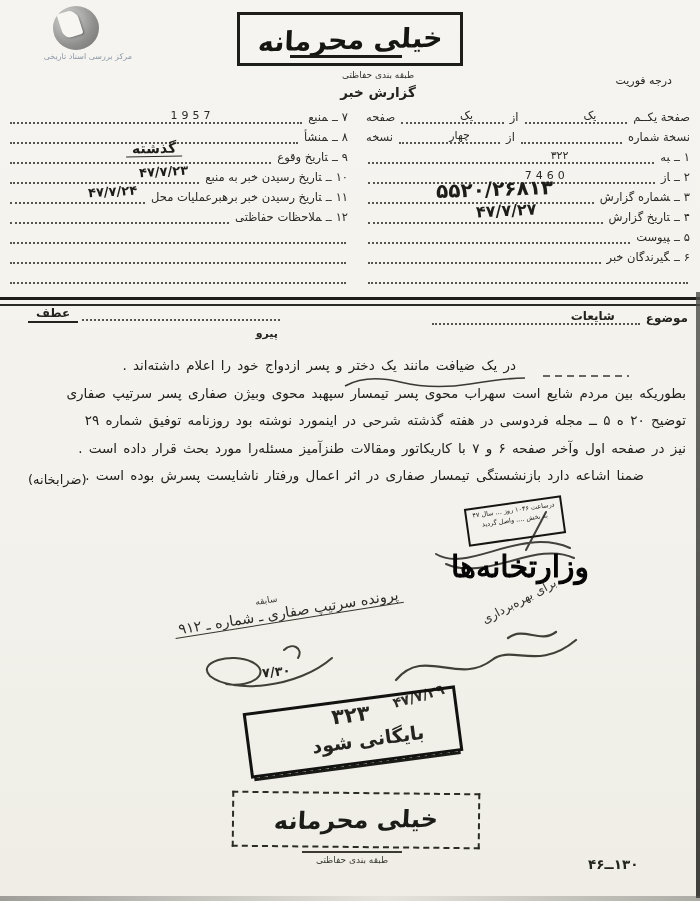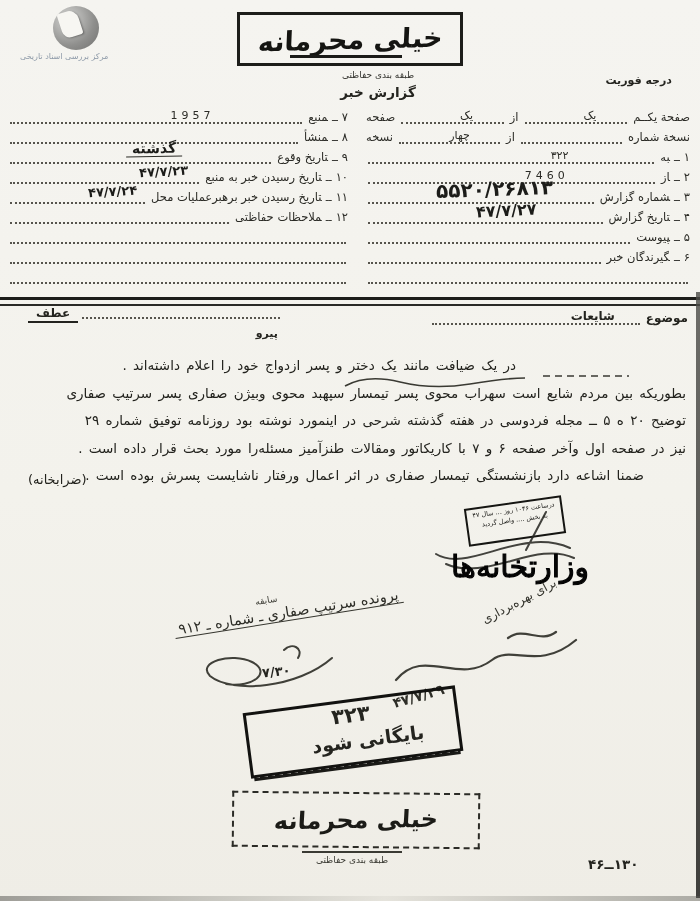--- a/index.html
+++ b/index.html
@@ -1,55 +1,55 @@
 <!DOCTYPE html>
 <html lang="fa"><head>
 <meta charset="utf-8">
 <style>
   *{box-sizing:border-box;margin:0;padding:0}
   html,body{background:#8a8a86}
   .page{position:relative;width:700px;height:901px;margin:0 auto;overflow:hidden;
         background:linear-gradient(180deg,#f5f4f0 0%,#f3f2ec 55%,#efede6 100%);
         font-family:"DejaVu Sans",sans-serif;direction:rtl;color:#24241f;}
   
-  .logo{position:absolute;left:20px;top:6px;width:112px;text-align:left}
+  .logo{position:absolute;left:20px;top:6px;width:112px;text-align:right}
   .logo .sphere{position:relative;width:46px;height:44px;margin:0 auto;border-radius:50%;
         background:radial-gradient(circle at 32% 30%,#d6d6d4,#8f8f8d 60%,#6f6f6d)}
   .logo .leaf{position:absolute;left:7px;top:5px;width:20px;height:26px;background:#f7f6f2;
         border-radius:2px 10px 2px 8px;transform:rotate(-18deg);box-shadow:1px 1px 2px rgba(0,0,0,.35)}
   .logo .cap{margin-top:2px;font-size:8px;color:#8e9aa8;letter-spacing:.5px}
   
   .cls-box{position:absolute;left:237px;top:12px;width:226px;height:54px;border:3px solid #1d1d1a;
         display:flex;align-items:center;justify-content:center;background:transparent}
   .cls-box .t{font-size:27px;font-weight:bold;transform:rotate(-1.5deg) skewX(-4deg);letter-spacing:1px;color:#151512}
   .cls-box .ul{position:absolute;bottom:5px;right:58px;width:112px;height:3px;background:#1b1b18}
   .cls-sub{position:absolute;left:318px;top:70px;width:120px;text-align:center;font-size:9px;color:#33332e}
   .form-title{position:absolute;left:322px;top:84px;width:112px;text-align:center;font-size:13.5px;font-weight:bold;letter-spacing:1px}
-  .urgency{position:absolute;right:28px;top:74px;font-size:11px;font-weight:bold}
+  .urgency{position:absolute;right:28px;top:74px;font-size:11px;font-weight:normal}
   
   .col-right{position:absolute;right:8px;top:104px;width:328px}
   .col-left{position:absolute;left:6px;top:104px;width:344px}
   .row{display:flex;align-items:flex-end;height:20px;font-size:11.5px;white-space:nowrap;color:#2b2b26}
   .lbl{padding:0 2px}
   .fdash::before{content:"ــ";padding:0 4px;font-size:10px}
   .dots{flex:1;position:relative;border-bottom:2px dotted #56544d;height:13px;margin:0 4px;min-width:10px}
   .tv{position:absolute;top:-2px;right:30%;font-size:11px;letter-spacing:4px}
   .hv{position:absolute;font-weight:bold;color:#1c1c19;white-space:nowrap}
   .hv.big{top:-14px;right:18%;font-size:20px;letter-spacing:2px;transform:rotate(-2deg)}
   .hv.date{top:-10px;right:28%;font-size:16px;letter-spacing:3px;transform:rotate(-3deg)}
   .hv.date.sm{font-size:13px;top:-7px;right:6%}
   .hv.word{top:-11px;right:34%;font-size:14px;transform:rotate(-1deg);border-bottom:1.5px solid #2b2b26;padding:0 6px}
   
   .divider1{position:absolute;left:0;top:297px;width:700px;height:3px;background:#1c1c19}
   .div2{position:absolute;left:0;top:304px;width:700px;height:2px;background:#2a2a26}
   .subject{position:absolute;right:10px;top:311px;width:262px;display:flex;align-items:flex-end;font-size:12px;font-weight:bold}
   .subject .dots{height:14px}
   .subject .tv{font-size:12px;letter-spacing:2px;right:12%}
   .atf-blk{position:absolute;left:28px;top:306px;width:256px;height:40px}
-  .atf-row{display:flex;align-items:flex-start}
+  .atf-row{display:flex;align-items:center}
   .atf{font-size:12px;font-weight:bold;border-bottom:2px solid #23231f;padding:0 8px 1px}
   .peyro{position:absolute;right:6px;top:21px;font-size:11px;font-weight:bold}
   
   .body{position:absolute;right:14px;left:12px;top:352px;font-size:13.5px;line-height:27.5px;
         color:#22221d;text-align:right;word-spacing:2px}
   .bline{overflow:visible;white-space:nowrap}
   .ind2{padding-right:170px}
   .ind5{padding-right:42px}
   .side-note{position:absolute;left:16px;top:114px;font-size:13px}
   .wavy{position:absolute;pointer-events:none}

